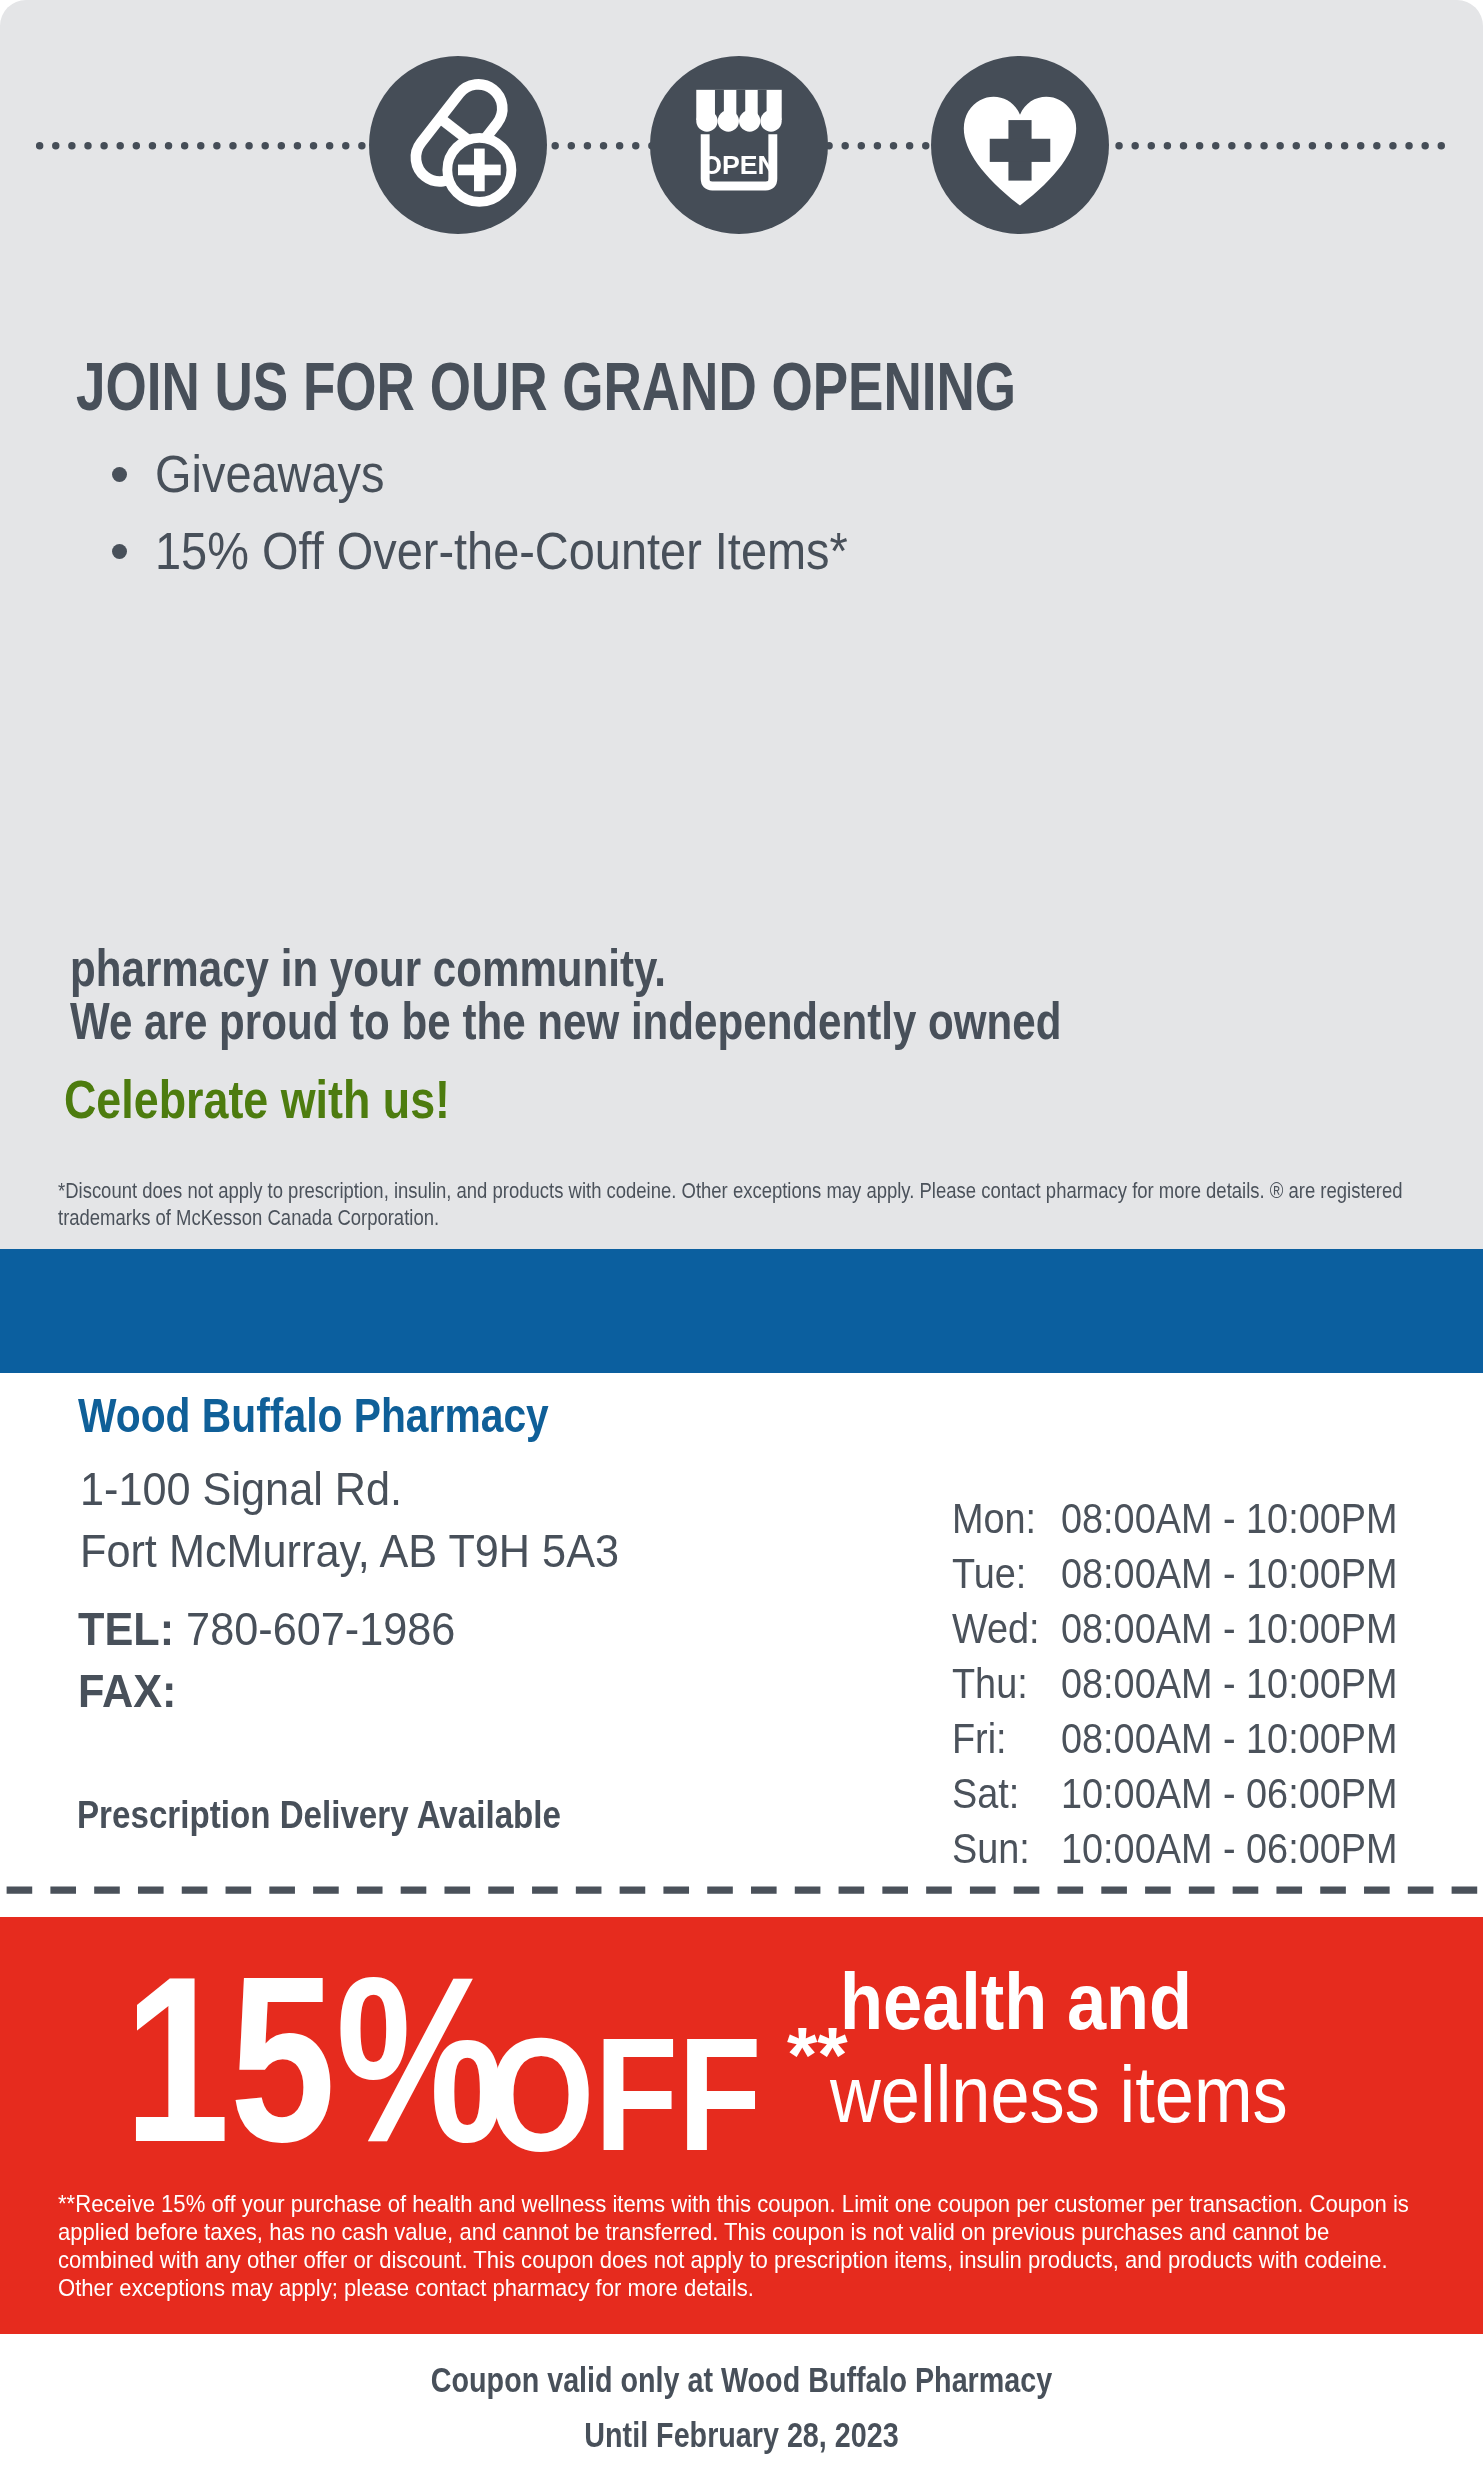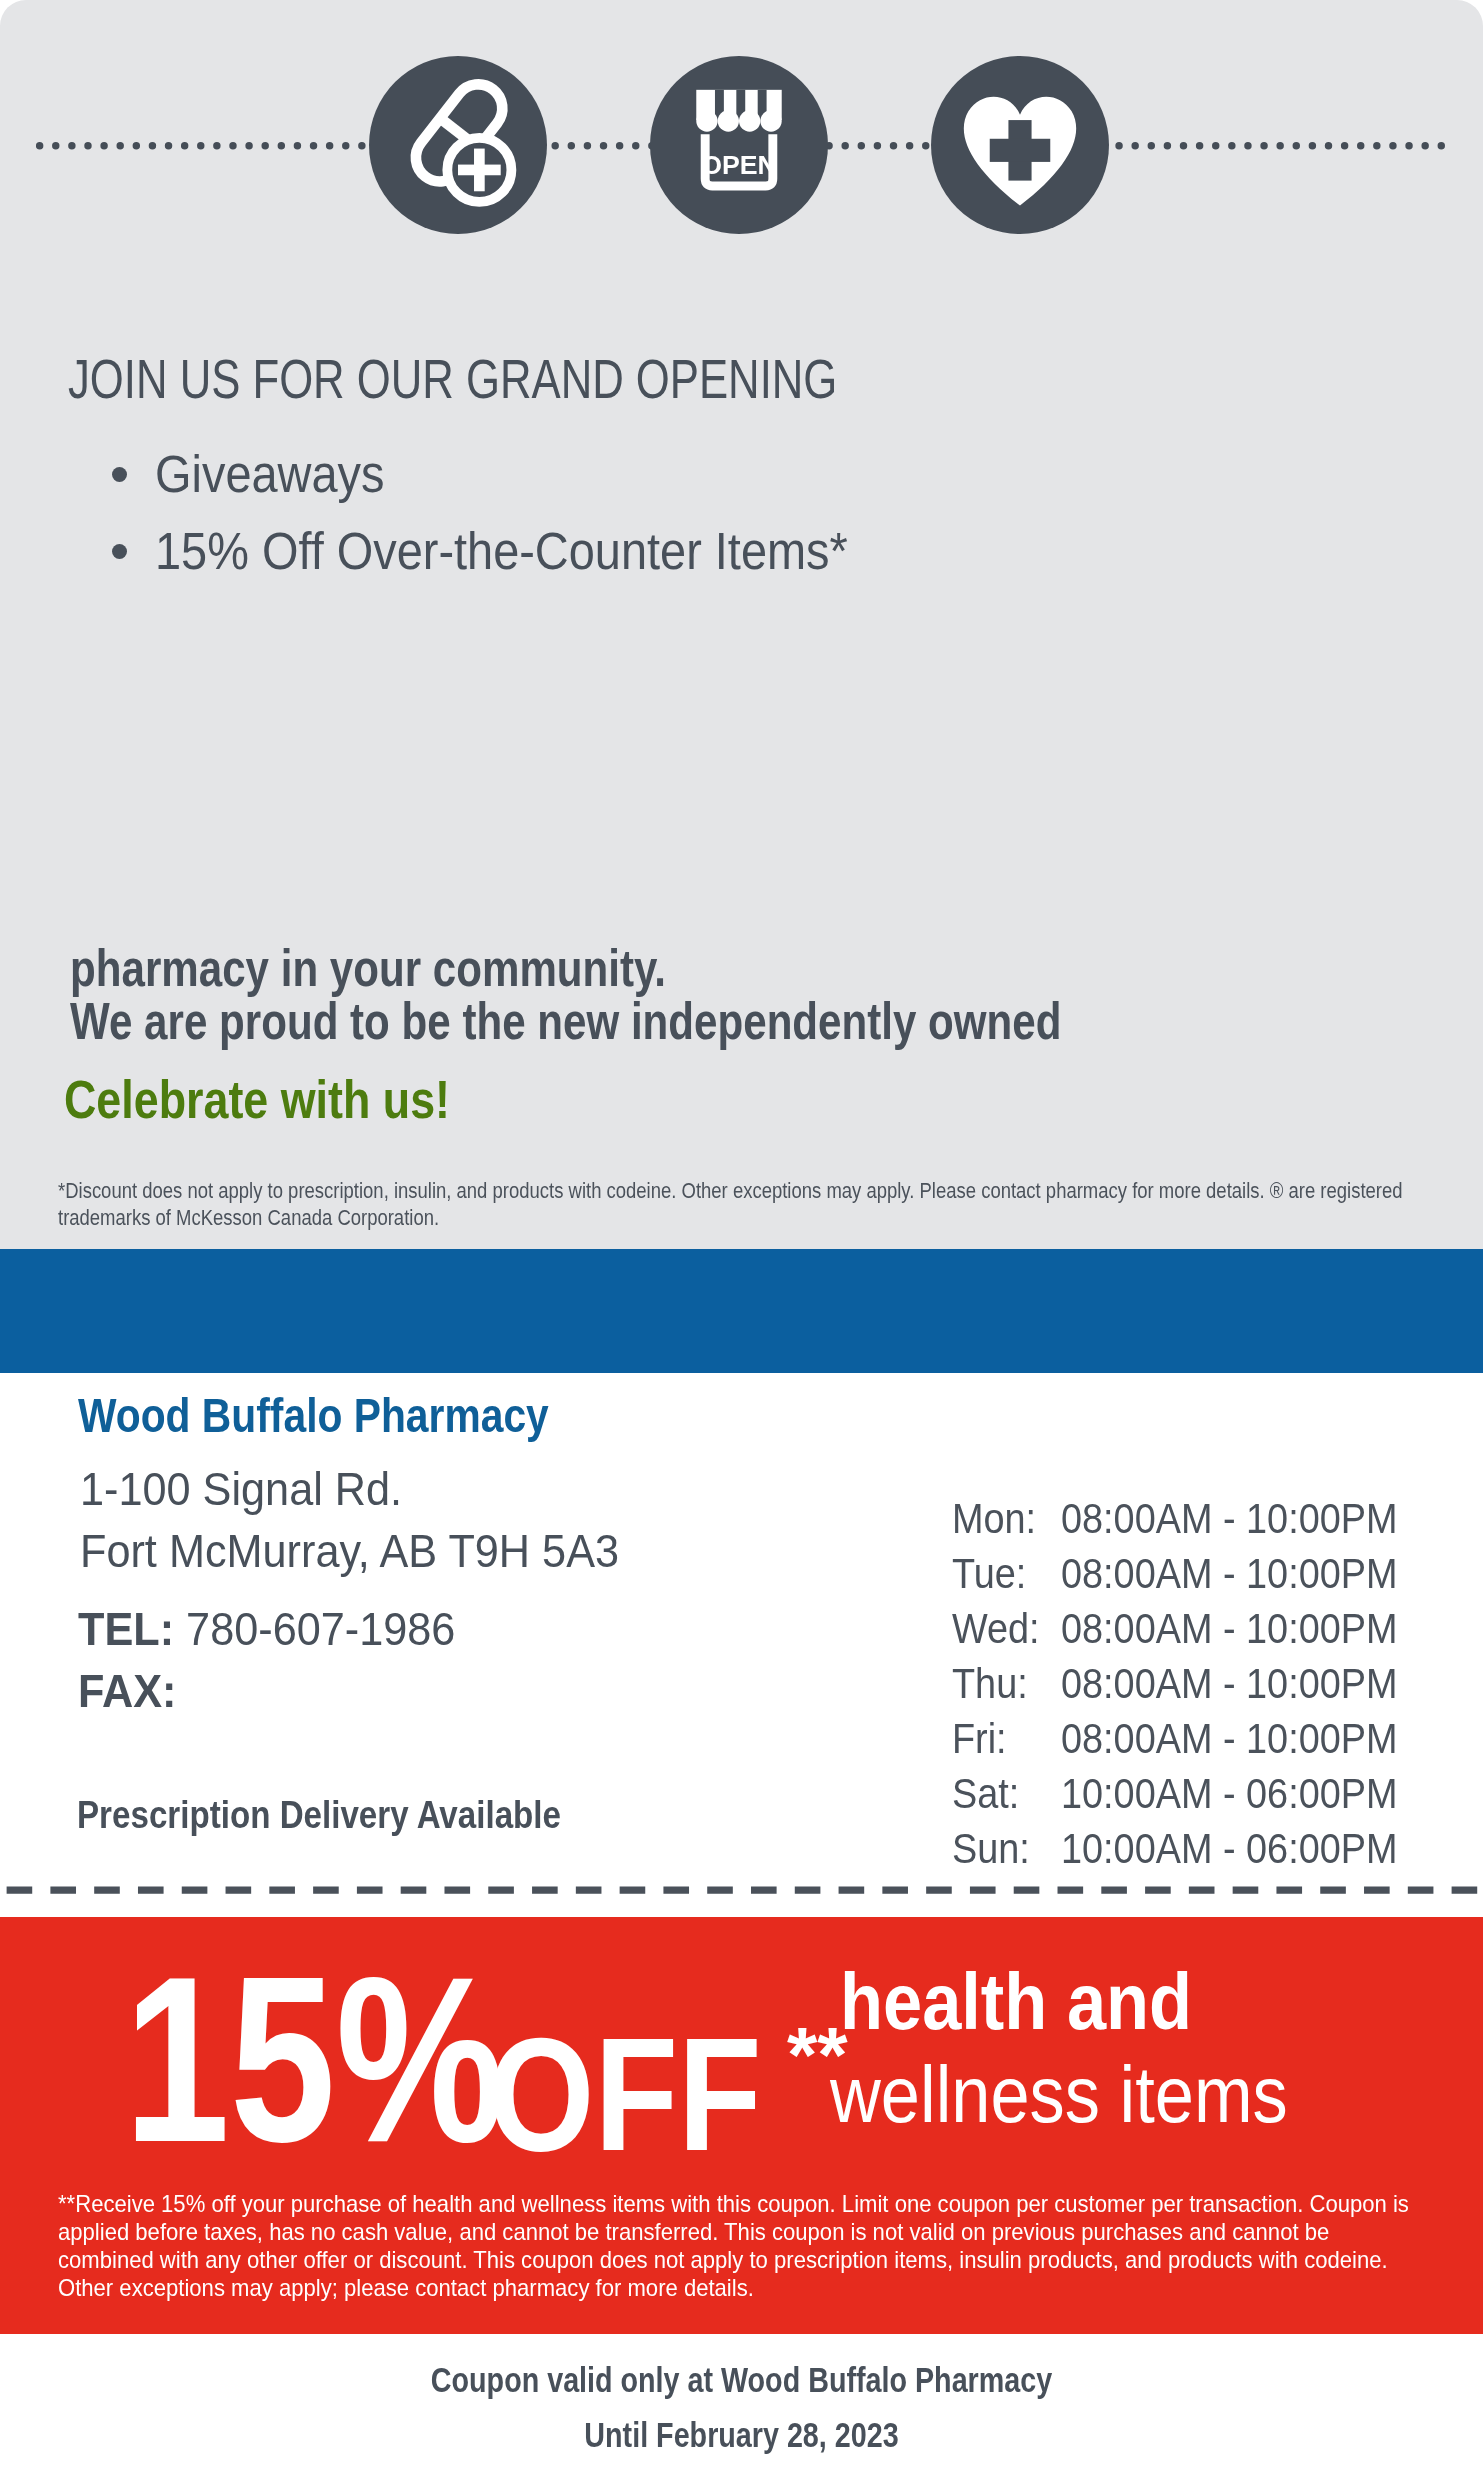--- a/index.html
+++ b/index.html
@@ -9,22 +9,22 @@
   .sec-top{position:absolute;left:0;top:0;width:1483px;height:1249px;background:#e4e5e7;}
   .dotline{position:absolute;left:0;top:140px;}
   .icon-circle{position:absolute;top:56px;width:178px;height:178px;border-radius:50%;
                background:#454d57;}
   .ic1{left:369px;} .ic2{left:650px;} .ic3{left:931px;}
   .icon-circle svg{position:absolute;left:0;top:0;}
   
   .cx{display:inline-block;white-space:nowrap;transform-origin:0 50%;}
   .s78{transform:scaleX(.78);} .s81{transform:scaleX(.81);} .s83{transform:scaleX(.83);}
   .s85{transform:scaleX(.85);} .s88{transform:scaleX(.88);} .s92{transform:scaleX(.92);}
-  .hero-title{position:absolute;left:60px;top:329px;margin:8px;font-size:56px;line-height:83px;
-              font-weight:normal;color:#48505a;}
+  .hero-title{position:absolute;left:60px;top:329px;margin:16px;font-size:68px;line-height:83px;
+              font-weight:bold;color:#48505a;}
   .bullets{position:absolute;left:112px;top:436px;margin:0;padding:0;list-style:none;font-size:51px;}
   .bullets li{display:flex;align-items:center;height:77px;}
   .b-dot{width:15px;height:15px;border-radius:50%;background:#48505a;margin-right:28px;flex:0 0 auto;}
   .proud{position:absolute;left:70px;top:942px;font-size:52px;font-weight:bold;line-height:53px;}
   .celebrate{position:absolute;left:64px;top:1068px;font-size:54px;font-weight:bold;color:#4d7c0f;}
   .disclaimer{position:absolute;left:58px;top:1155px;width:1632px;font-size:22px;line-height:27px;
               color:#4b525b;transform:scaleX(.84);transform-origin:0 0;}
   
   .bluebar{position:absolute;left:0;top:1249px;width:1483px;height:124px;background:#0b5f9f;}
   

